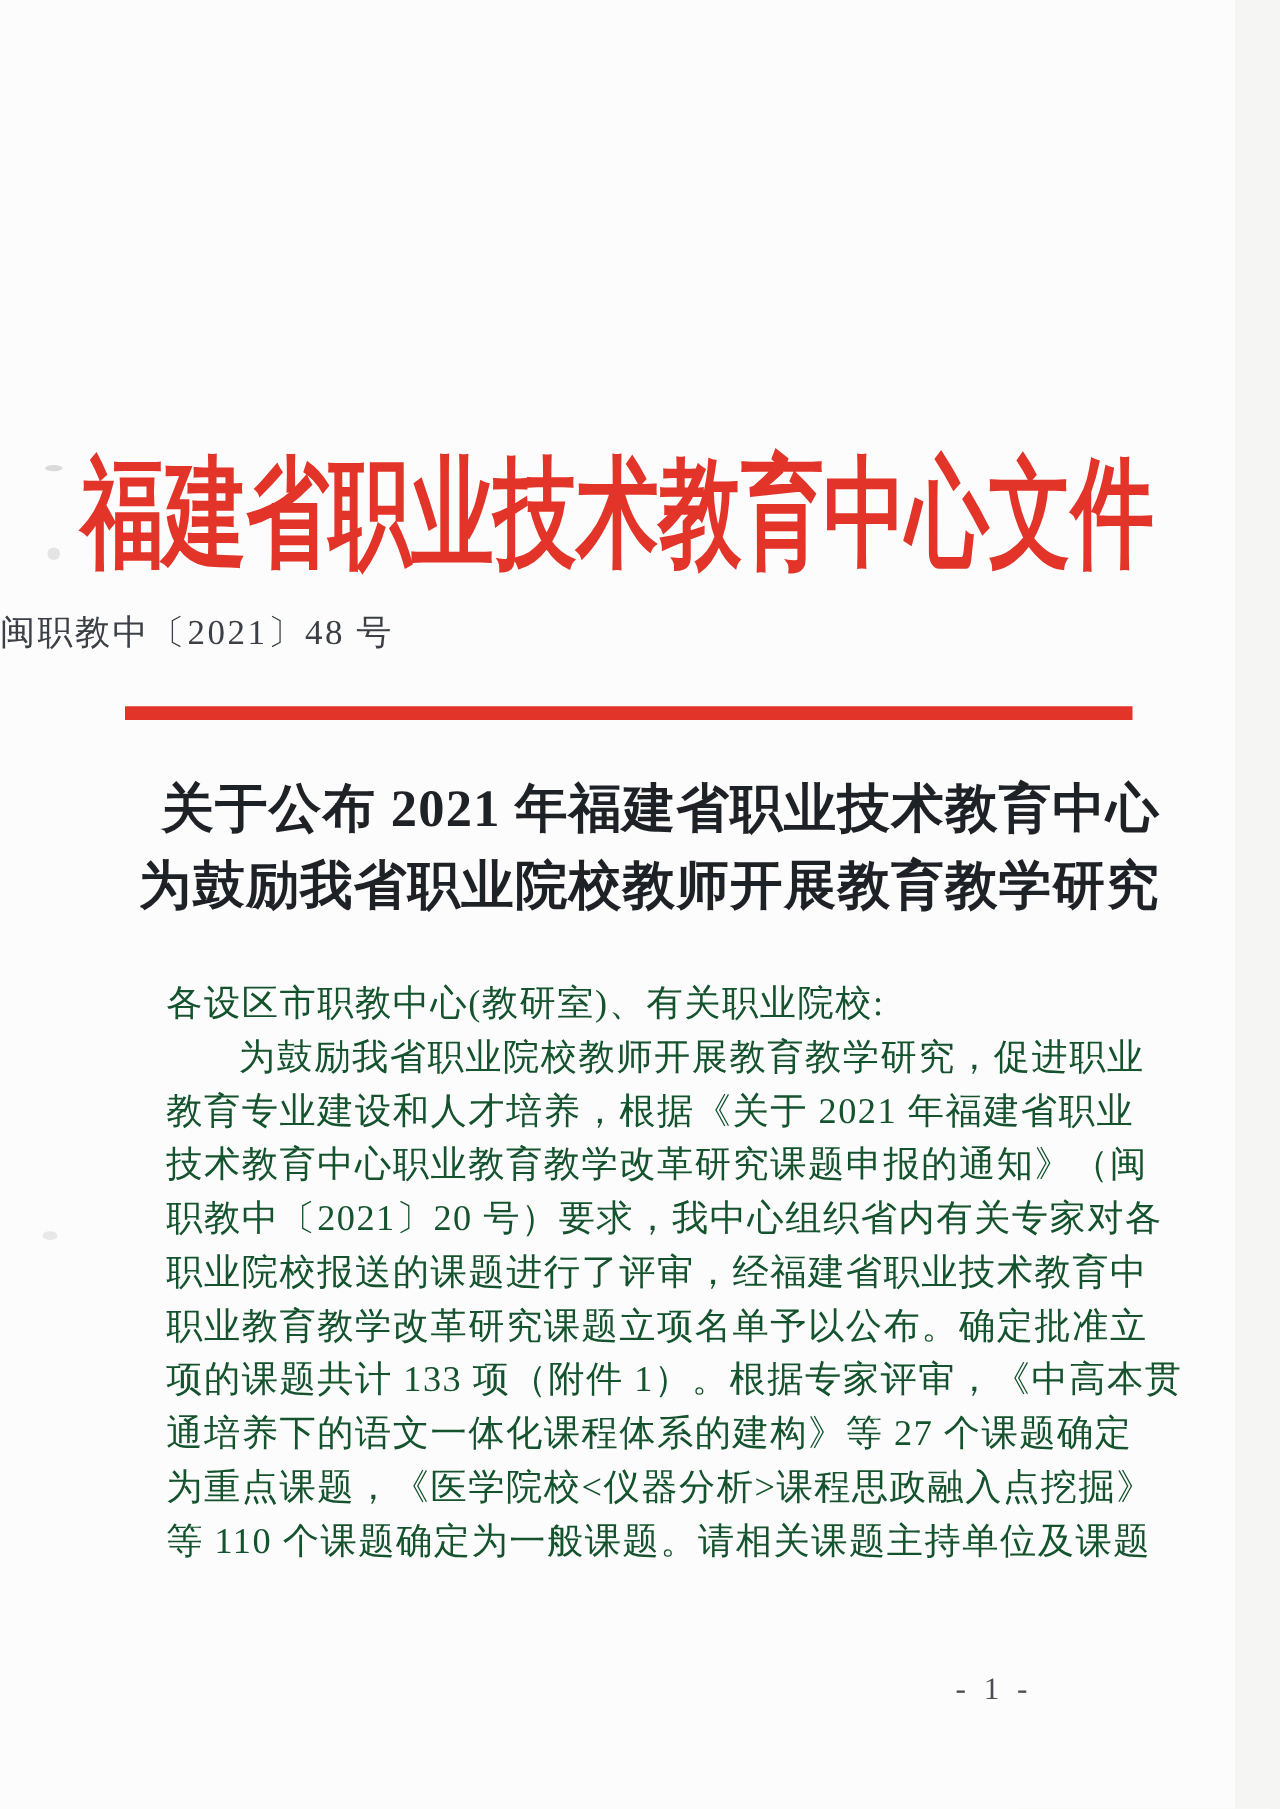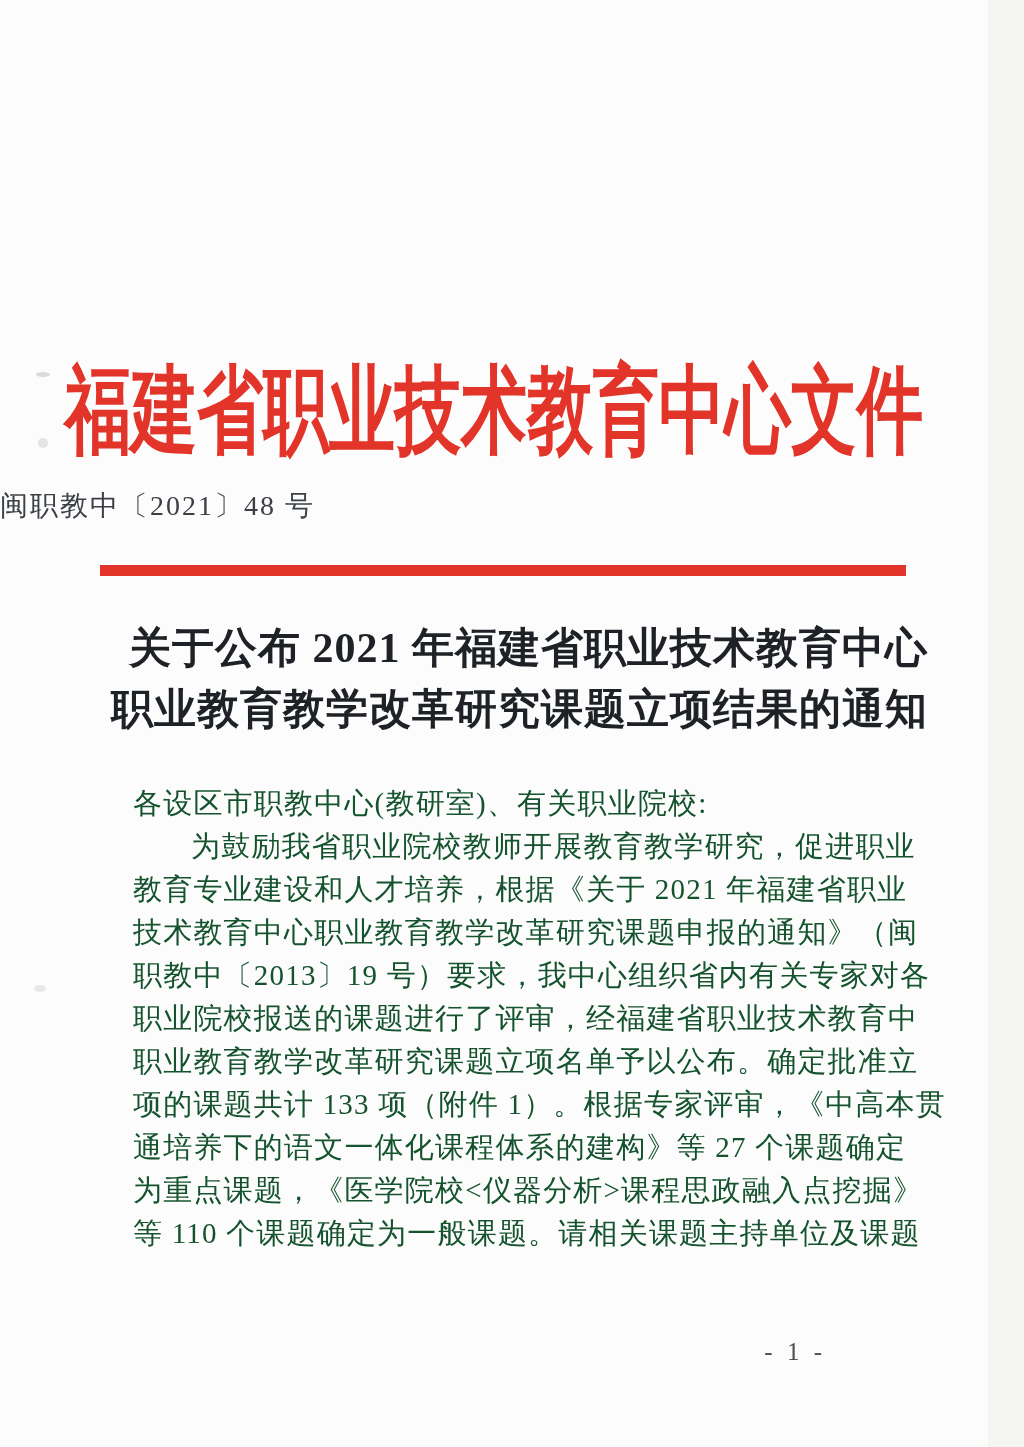--- a/index.html
+++ b/index.html
@@ -105,30 +105,30 @@
   <span class="artifact a3"></span>
 
   <div class="org-title" style="color: rgb(226, 52, 40);">福建省职业技术教育中心文件</div>
 
   <div class="doc-number">闽职教中〔2021〕48 号</div>
 
   <div class="red-rule" style="background: rgb(226, 52, 40);"></div>
 
   <div class="doc-title">
     <div>关于公布 2021 年福建省职业技术教育中心</div>
-    <div>职业教育教学改革研究课题立项结果的通知</div>
+    <div>为鼓励我省职业院校教师开展教育教学研究</div>
   </div>
 
   <div class="body-block">
     <div class="salutation">各设区市职教中心(教研室)、有关职业院校:</div>
     <div>
         <div class="body-line indent">为鼓励我省职业院校教师开展教育教学研究，促进职业</div>
         <div class="body-line">教育专业建设和人才培养，根据《关于 2021 年福建省职业</div>
         <div class="body-line">技术教育中心职业教育教学改革研究课题申报的通知》（闽</div>
-        <div class="body-line">职教中〔2013〕19 号）要求，我中心组织省内有关专家对各</div>
+        <div class="body-line">职教中〔2021〕20 号）要求，我中心组织省内有关专家对各</div>
         <div class="body-line">职业院校报送的课题进行了评审，经福建省职业技术教育中</div>
         <div class="body-line">职业教育教学改革研究课题立项名单予以公布。确定批准立</div>
         <div class="body-line">项的课题共计 133 项（附件 1）。根据专家评审，《中高本贯</div>
         <div class="body-line">通培养下的语文一体化课程体系的建构》等 27 个课题确定</div>
         <div class="body-line">为重点课题，《医学院校&lt;仪器分析&gt;课程思政融入点挖掘》</div>
         <div class="body-line">等 110 个课题确定为一般课题。请相关课题主持单位及课题</div>
       </div>
   </div>
 
   <div class="page-number">- 1 -</div>

